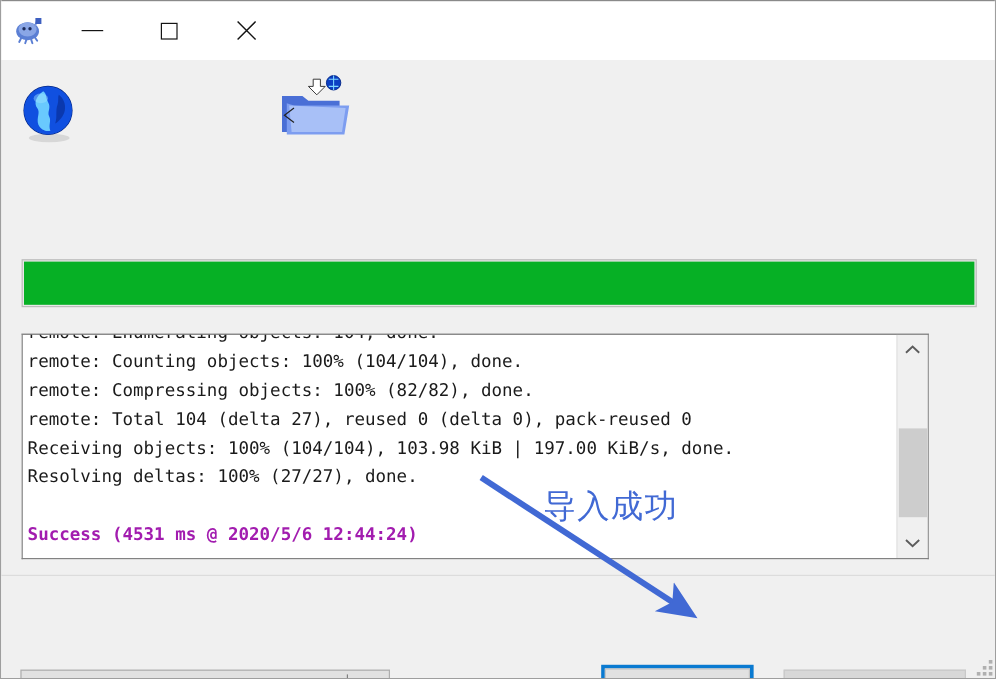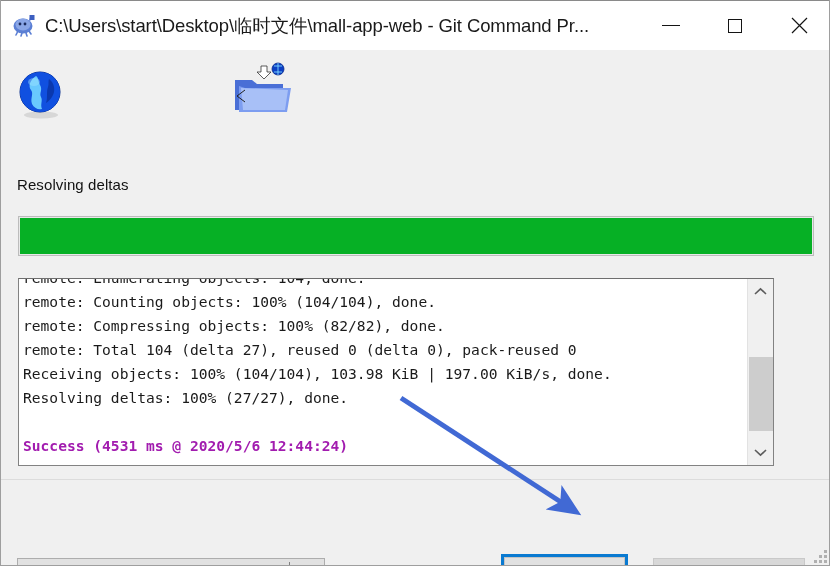--- a/index.html
+++ b/index.html
@@ -332,21 +332,20 @@
       <svg width="26" height="26" viewBox="0 0 26 26">
         <ellipse cx="12" cy="13" rx="9.5" ry="7.5" fill="#5b7fd4"></ellipse>
         <ellipse cx="12" cy="11.5" rx="7.5" ry="6" fill="#8aa6e6"></ellipse>
         <circle cx="9" cy="11" r="1.4" fill="#1b2b5c"></circle>
         <circle cx="14" cy="11" r="1.4" fill="#1b2b5c"></circle>
         <path d="M7 18 L5 22 M11 20 L10 23 M15 20 L16 23 M18 18 L20 21" stroke="#5b7fd4" stroke-width="1.6" fill="none" stroke-linecap="round"></path>
         <path d="M18 9 L20 4" stroke="#7b97dd" stroke-width="1.6" fill="none"></path>
         <rect x="18.5" y="2" width="5" height="5" fill="#3d5fc0"></rect>
       </svg>
     </div>
-    <div class="tb-title">C:\Users\start\Desktop\临时文件\mall-app-web - Git Command Pr...</div>
     <div class="tb-buttons">
       <div class="tb-btn">
         <span class="min-glyph"></span>
       </div>
       <div class="tb-btn">
         <span class="max-glyph"></span>
       </div>
       <div class="tb-btn close-btn">
         <svg width="17" height="17" viewBox="0 0 17 17">
           <path d="M1 1 L16 16 M16 1 L1 16" stroke="#141414" stroke-width="1.2" fill="none"></path>
@@ -380,21 +379,20 @@
           <path d="M10 26 L12 48 L54 48 L57 28 Z" fill="#a8c0f7"></path>
           <path d="M26 10 L30 10 L30 4 L36 4 L36 10 L40 10 L33 17 Z" fill="#ffffff" stroke="#333333" stroke-width="0.8"></path>
           <circle cx="47" cy="7" r="6" fill="#0b3fc4"></circle>
           <circle cx="47" cy="7" r="6" fill="none" stroke="#062a8a" stroke-width="0.8"></circle>
           <path d="M43 4 L51 4 M43 10 L51 10 M47 1 L47 13" stroke="#7fd8ff" stroke-width="0.9"></path>
           <path d="M14 28 L6 34 L14 40" fill="none" stroke="#222222" stroke-width="1"></path>
         </svg>
       </div>
     </div>
 
-    <div class="status-label">Resolving deltas</div>
 
     <div class="progress-outer">
       <div class="progress-fill" id="progress-fill" style="width: 100%; background: rgb(6, 176, 37);"></div>
     </div>
 
     <div class="log-panel">
       <div class="log-text" id="log-text"><span class="log-line">remote: Enumerating objects: 104, done.</span><span class="log-line">remote: Counting objects: 100% (104/104), done.</span><span class="log-line">remote: Compressing objects: 100% (82/82), done.</span><span class="log-line">remote: Total 104 (delta 27), reused 0 (delta 0), pack-reused 0</span><span class="log-line">Receiving objects: 100% (104/104), 103.98 KiB | 197.00 KiB/s, done.</span><span class="log-line">Resolving deltas: 100% (27/27), done.</span><span class="log-line blank"></span><span class="log-line success">Success (4531 ms @ 2020/5/6 12:44:24)</span></div>
       <div class="scrollbar">
         <div class="sb-arrow up">
           <svg width="13" height="9" viewBox="0 0 13 9">
@@ -443,15 +441,16 @@
 
   <div class="annotation">
     <svg width="830" height="566" viewBox="0 0 830 566" style="position:absolute;left:0;top:0;">
       <defs>
         <marker id="ahead" markerWidth="7" markerHeight="7" refX="3.2" refY="3.3" orient="auto" markerUnits="strokeWidth">
           <path d="M0,0.4 L6.6,3.3 L0,6.2 L1.6,3.3 Z" fill="#4169d4"></path>
         </marker>
       </defs>
       <line id="anno-line" x1="400" y1="398" x2="566" y2="506" stroke="#4169d4" stroke-width="5" marker-end="url(#ahead)"></line>
     </svg>
+    <div class="anno-text">导入成功</div>
   </div>
 
 </div>
 
 </body></html>

